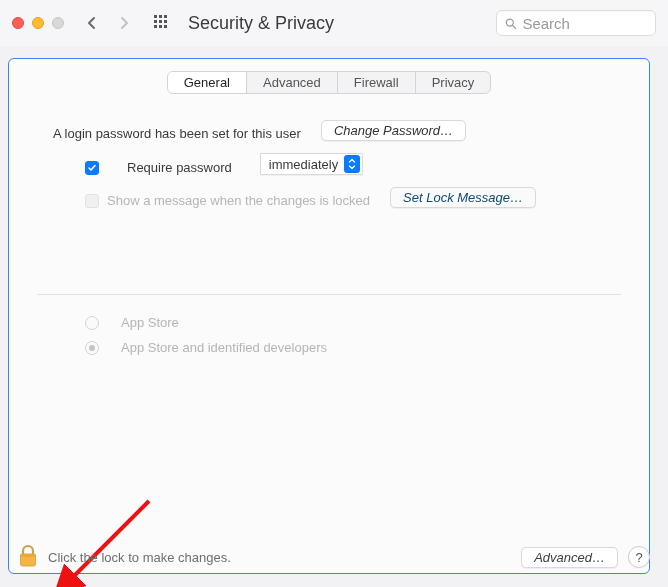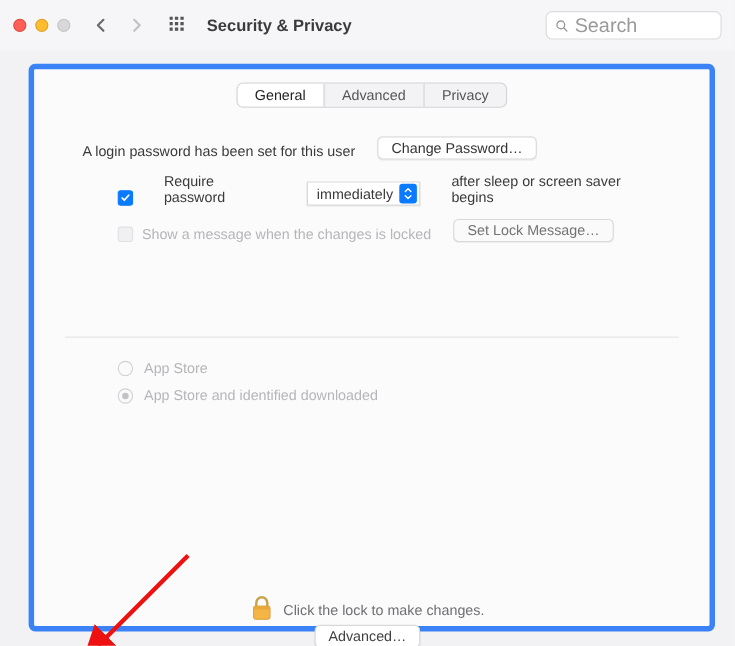--- a/index.html
+++ b/index.html
@@ -23,41 +23,41 @@
   .tl-dot { width: 12px; height: 12px; border-radius: 50%; }
   .tl-close { background: #ff5f57; border: 0.5px solid #e14740; }
   .tl-min   { background: #febc2e; border: 0.5px solid #e1a126; }
   .tl-max   { background: #d8d8d8; border: 0.5px solid #c5c5c5; }
   .nav-btn {
     width: 24px; height: 24px; display:flex; align-items:center; justify-content:center;
     color:#8c8c8c; border-radius:4px;
   }
   .nav-btn.enabled { color:#4c4c4c; }
   .grid-icon { width:24px; height:24px; display:flex; align-items:center; justify-content:center; margin: 0 6px;}
-  .window-title { font-weight:700; font-size:15px; color:#3b3b3b; }
+  .window-title { font-weight:400; font-size:18px; color:#3b3b3b; }
   .spacer { flex:1; }
   .search {
     display:flex; align-items:center;
     width: 160px; height: 26px;
     background:#fff; border:1px solid #dcdcdc; border-radius:6px;
     padding: 0 8px; color:#9a9a9a;
     box-shadow: inset 0 0.5px 1px rgba(0,0,0,0.05);
     gap:6px;
   }
   .search input {
-    border:none; outline:none; width:100%; font-size:18px; background:transparent; color:#333;
+    border:none; outline:none; width:100%; font-size:15px; background:transparent; color:#333;
   }
   .search input::placeholder { color:#9a9a9a; }
 
   
   .panel {
-    margin: 12px 18px 0 26px;
+    margin: 12px 18px 0 8px;
     height: 516px;
     background:#fbfbfc;
-    border:5px solid #3b82f6;
+    border:1px solid #3b82f6;
     border-radius:6px;
     position:relative;
     padding-top: 8px;
   }
   .tabs {
     display:flex; justify-content:center; margin-top:4px;
   }
   .seg {
     display:flex;
     border:1px solid #d4d4d6;
@@ -82,22 +82,23 @@
   .row { display:flex; align-items:flex-end; gap:8px; margin-bottom:12px; font-size:13px; color:#3a3a3a; }
   .row.indent { padding-left:32px;gap:28px; }
   .row.indent2 { padding-left:32px; }
   .disabled { color:#b6b6b9; }
 
   .btn {
     background:#fff; border:1px solid #d9d9dc; border-radius:5px;
     padding:2px 12px; font-size:13px; color:#333;
     box-shadow:0 0.5px 1px rgba(0,0,0,0.05);
     cursor:default;
-  }
-  .btn.disabled { color:#737373; background:#fafafb; }
+    font-style:italic;
+  }
+  .btn.disabled { color:#0c4a6e; background:#fafafb; }
 
   .checkbox {
     width:14px; height:14px; border-radius:3px; display:inline-flex;
     align-items:center; justify-content:center;
     border:1px solid #c9c9cc; background:#fff; flex:none;
   }
   .checkbox.checked { background:#0a7aff; border-color:#0a7aff; }
   .checkbox.checked svg { display:block; }
   .checkbox svg { display:none; }
   .checkbox.disabled { background:#f0f0f2; border-color:#e1e1e3; }
@@ -110,34 +111,33 @@
     padding:1px 2px 1px 8px; font-size:13px;
     box-shadow:0 0.5px 1px rgba(0,0,0,0.05);
   }
   .select .stepper {
     width:16px; height:18px; background:#0a7aff; border-radius:3px; margin-left:6px;
     display:flex; flex-direction:column; align-items:center; justify-content:center;
   }
 
   .divider { border:none; border-top:1px solid #e4e4e6; margin: 24px 28px 0 28px; }
 
-  .radio-row { display:flex; align-items:center; gap:10px; padding-left:32px; margin-bottom:10px; }
+  .radio-row { display:flex; align-items:center; gap:22px; padding-left:32px; margin-bottom:10px; }
   .radio {
     width:14px; height:14px; border-radius:50%; border:1px solid #d2d2d5; background:#fafafb;
     display:flex; align-items:center; justify-content:center; flex:none;
   }
   .radio.selected::after { content:""; width:6px; height:6px; border-radius:50%; background:#c3c3c6; }
 
   
   .footer {
     position:absolute; left:0; right:0; bottom:0;
     display:flex; align-items:center;
     padding: 0 18px 14px 18px;
     height: 46px;
-    flex-direction: column;
   }
   .lock-area { display:flex; align-items:center; gap:10px; color:#6f6f72; }
   .footer .spacer { flex:1; }
   .adv-btn { color:#404040; }
   .help-btn {
     width:22px; height:22px; border-radius:50%;
     border:1px solid #cfcfd2; background:#fff;
     display:flex; align-items:center; justify-content:center;
     font-size:13px; color:#555; margin-left:10px;
     box-shadow:0 0.5px 1px rgba(0,0,0,0.05);
@@ -192,20 +192,21 @@
       </svg>
     <input type="text" placeholder="Search" style="">
   </div>
 </div>
 
 <div class="panel">
   <div class="tabs">
     <div class="seg">
       <div class="seg-item active">General</div>
       <div class="seg-item">Advanced</div>
+      <div class="seg-item">Firewall</div>
       <div class="seg-item">Privacy</div>
     </div>
   </div>
 
   <div class="section">
     <div class="row">
       <span>A login password has been set for this user</span>
       <span style="width:4px"></span>
       <button class="btn">Change Password…</button>
     </div>
@@ -219,21 +220,20 @@
       <span>Require password</span>
       <span class="select">
         <span>immediately</span>
         <span class="stepper">
           <svg width="8" height="12" viewBox="0 0 8 12">
               <path d="M1.5 4 L4 1.5 L6.5 4" stroke="#fff" stroke-width="1.3" fill="none" stroke-linecap="round" stroke-linejoin="round"></path>
               <path d="M1.5 8 L4 10.5 L6.5 8" stroke="#fff" stroke-width="1.3" fill="none" stroke-linecap="round" stroke-linejoin="round"></path>
             </svg>
         </span>
       </span>
-      <span>after sleep or screen saver begins</span>
     </div>
 
     <div class="row indent2 disabled">
       <span class="checkbox disabled">
         
       </span>
       <span>Show a message when the changes is locked</span>
       <span style="width:4px"></span>
       <button class="btn disabled">Set Lock Message…</button>
     </div>
@@ -242,21 +242,21 @@
 
   <hr class="divider" style="margin-top:86px;">
 
   <div class="section" style="padding-top:20px;">
     <div class="radio-row disabled">
       <span class="radio"></span>
       <span>App Store</span>
     </div>
     <div class="radio-row disabled">
       <span class="radio selected"></span>
-      <span>App Store and identified downloaded</span>
+      <span>App Store and identified developers</span>
     </div>
   </div>
 
   <svg class="arrow-overlay" width="110" height="110" viewBox="0 0 110 110">
     <defs>
       <marker id="ah" markerWidth="8" markerHeight="8" refX="3" refY="4" orient="auto">
         <path d="M0 0 L8 4 L0 8 Z" fill="#e11"></path>
       </marker>
     </defs>
     <line x1="100" y1="8" x2="18" y2="90" stroke="#e11" stroke-width="4" marker-end="url(#ah)"></line>

